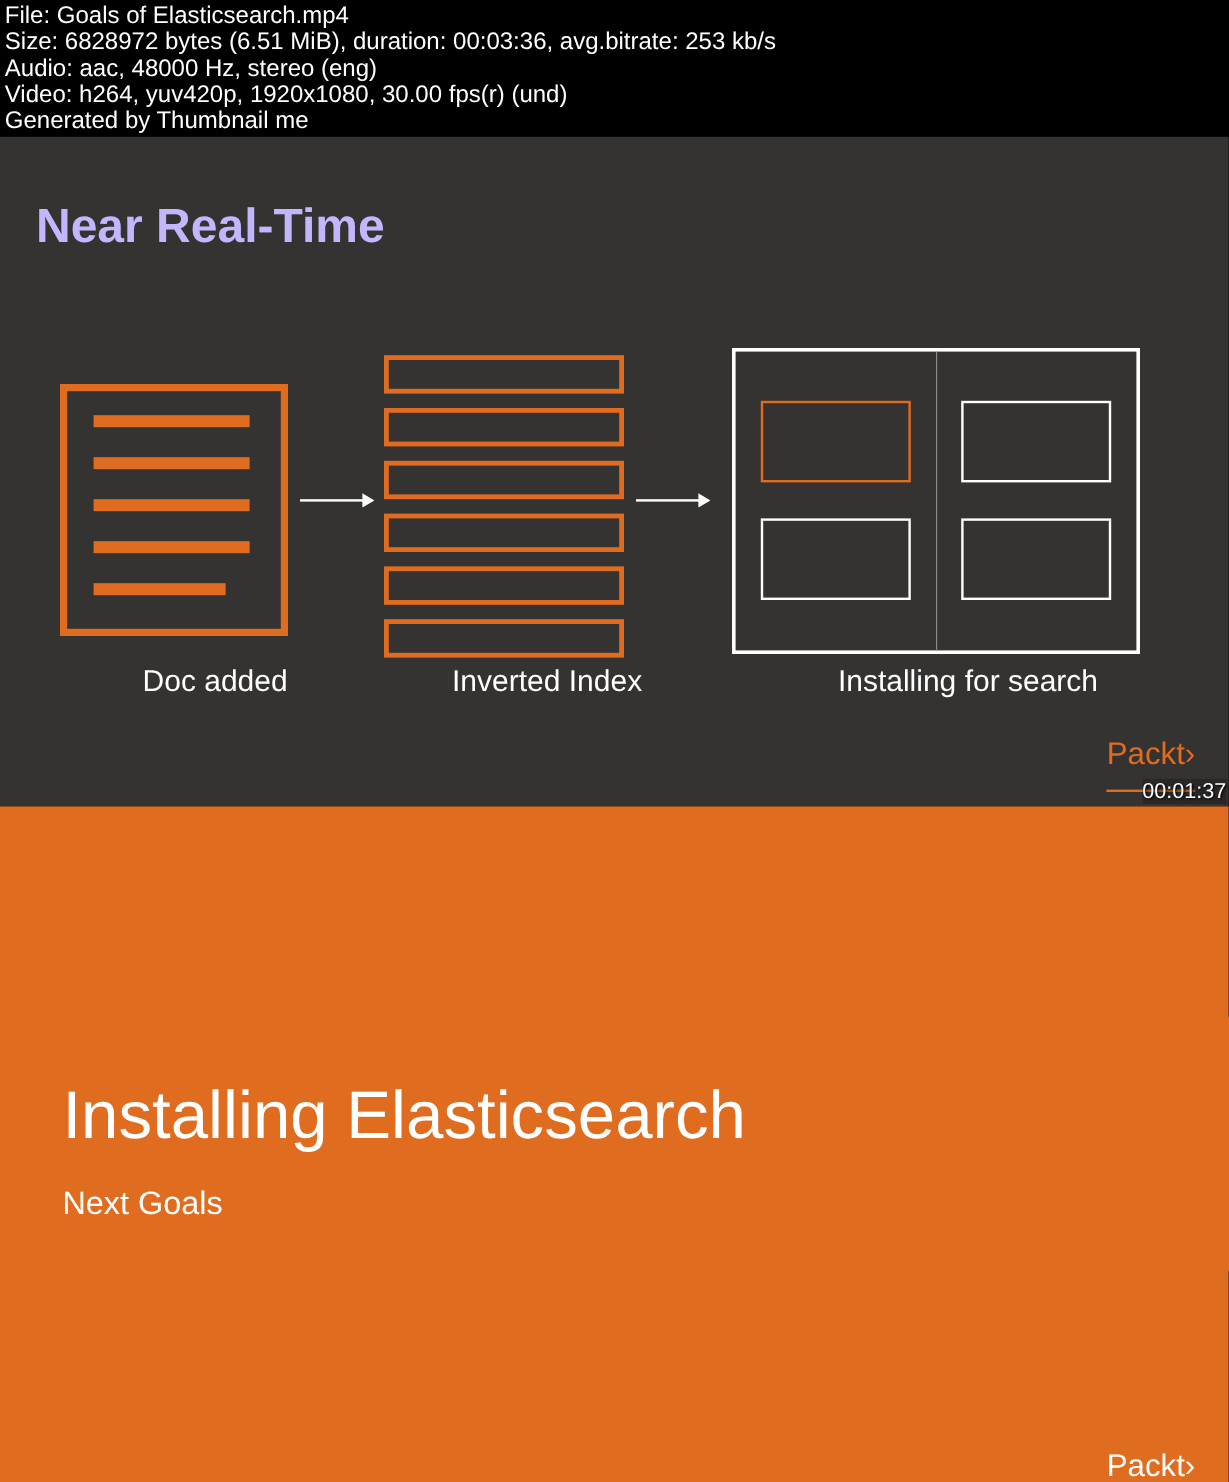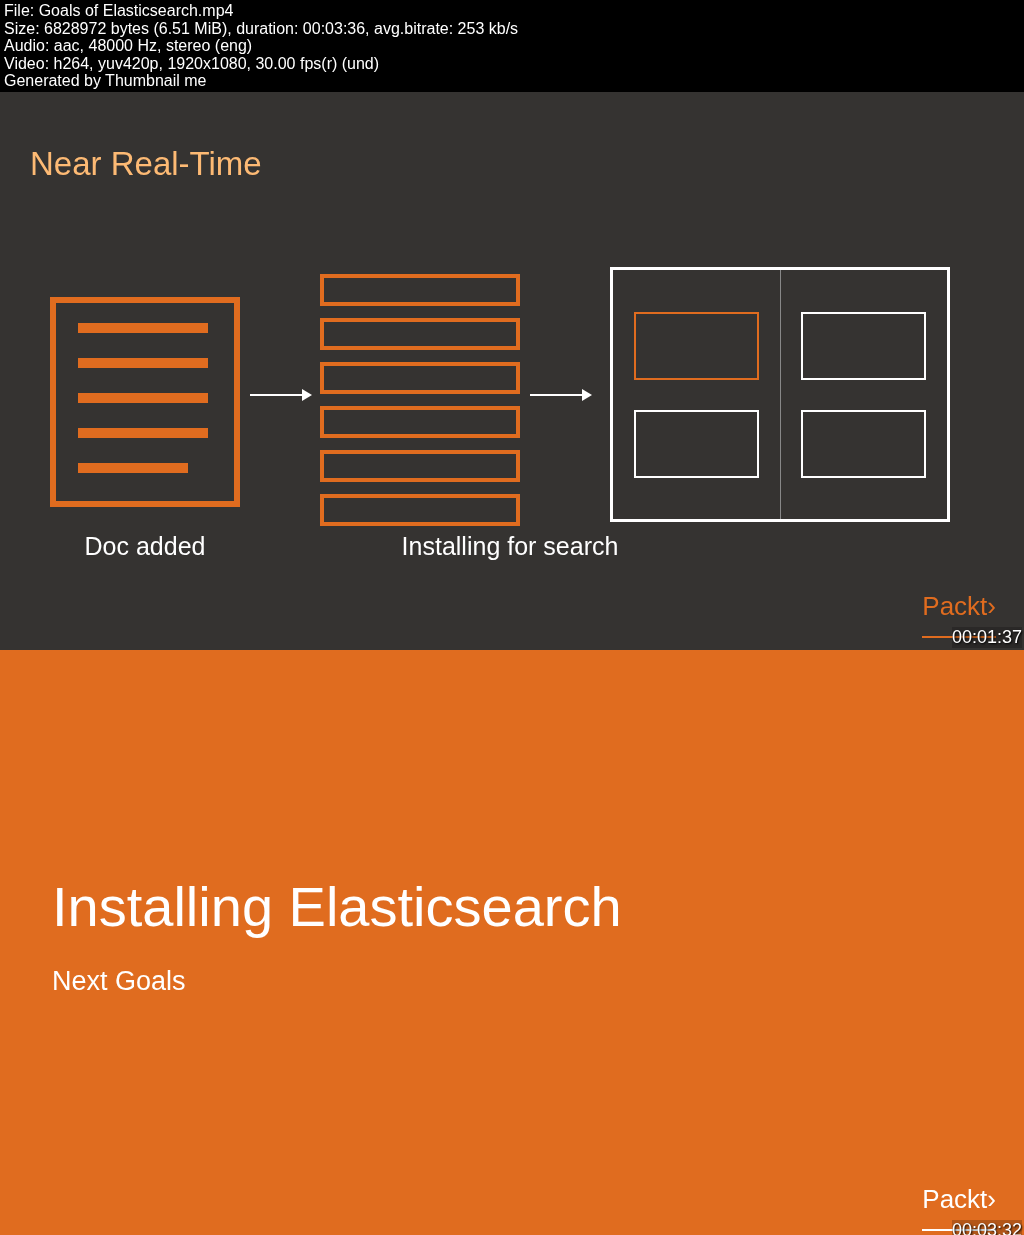--- a/index.html
+++ b/index.html
@@ -7,21 +7,21 @@
       width: 1024px;
       height: 1235px;
       background: #000;
       font-family: "Segoe UI", Arial, sans-serif;
       overflow: hidden;
     }
     .header {
       background: #000;
       color: #fff;
       padding: 2px 4px;
-      font-size: 16px;
+      font-size: 20px;
       line-height: 1.1;
     }
     .header div { white-space: nowrap; }
     .frame {
       position: relative;
       width: 100%;
       height: 558px;
     }
     .frame1 {
       background: #353331;
@@ -32,23 +32,23 @@
     }
     .frame-inner {
       width: 100%;
       height: 100%;
       position: relative;
     }
     .nrt-title {
       position: absolute;
       top: 53px;
       left: 30px;
-      color: #fdba74;
-      font-size: 33px;
-      font-weight: 400;
+      color: #c4b5fd;
+      font-size: 40px;
+      font-weight: 700;
     }
     .diagram {
       position: absolute;
       top: 163px;
       left: 50px;
       width: 900px;
       height: 280px;
       display: flex;
       align-items: center;
     }
@@ -125,21 +125,21 @@
     .labels {
       position: absolute;
       top: 440px;
       left: 0;
       width: 100%;
       display: flex;
       color: #fff;
       font-size: 25px;
       font-weight: 300;
     }
-    .lbl1 { width: 290px; text-align: center; }
+    .lbl1 { width: 290px; text-align: center; margin-left: 36px; }
     .lbl2 { width: 270px; text-align: center; }
     .lbl3 { width: 440px; text-align: center; }
     .packt-logo {
       position: absolute;
       bottom: 12px;
       right: 28px;
       color: #e06c1f;
       font-size: 26px;
       font-weight: 400;
       border-bottom: 2px solid #e06c1f;
@@ -215,20 +215,21 @@
         </div>
         <div class="search-col">
           <div class="cell white"></div>
           <div class="cell white"></div>
         </div>
       </div>
     </div>
 
     <div class="labels">
       <div class="lbl1">Doc added</div>
+      <div class="lbl2">Inverted Index</div>
       <div class="lbl3">Installing for search</div>
     </div>
 
     <div class="packt-logo">Packt›</div>
     <div class="timestamp">00:01:37</div>
   </div>
 </div>
 
 <div class="frame frame2">
   <div class="frame-inner">

